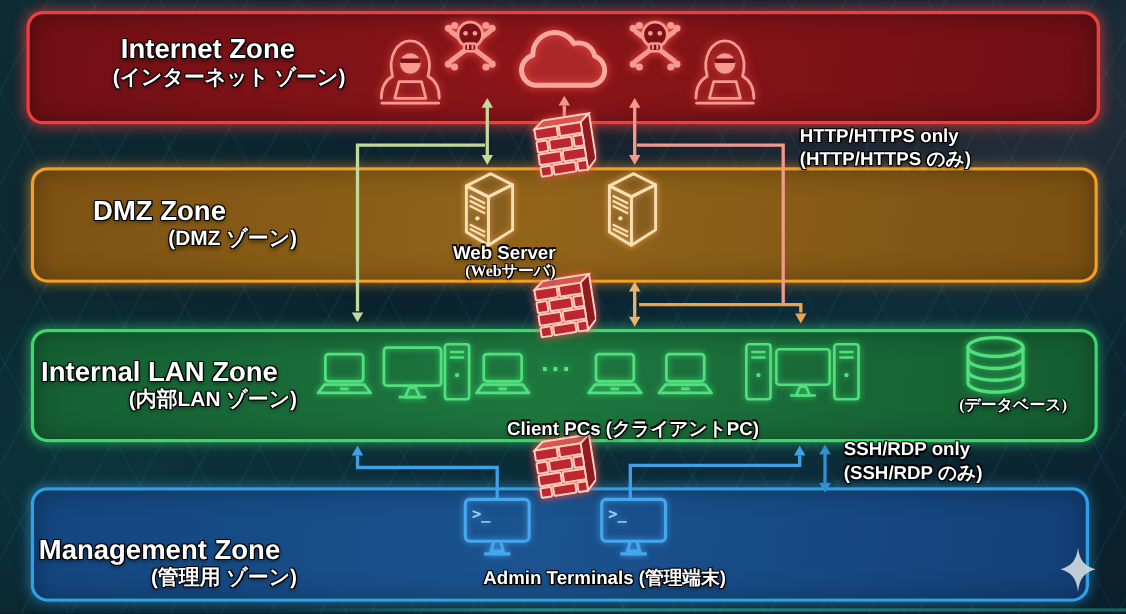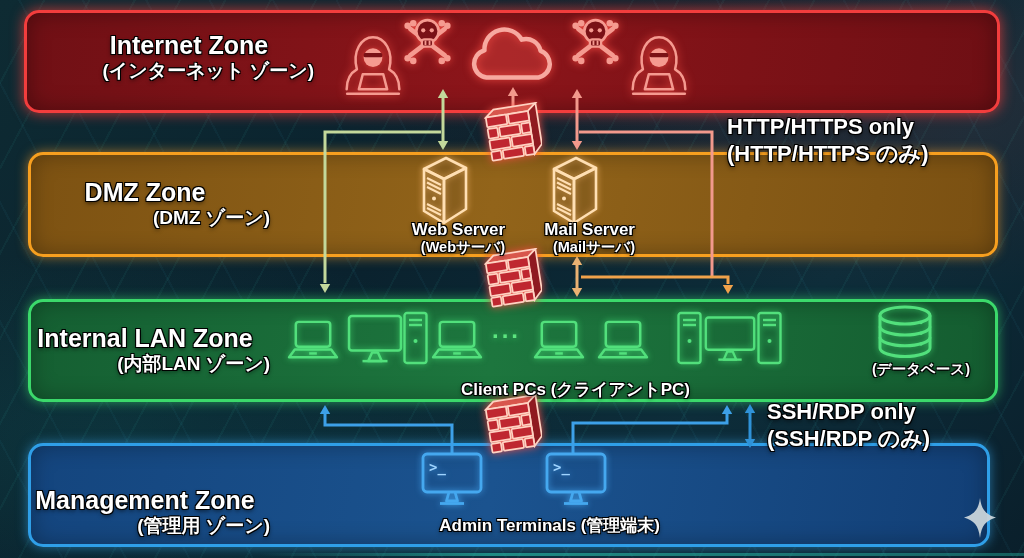--- a/index.html
+++ b/index.html
@@ -22,22 +22,22 @@
   .zone-lan{background:linear-gradient(100deg,#155f32 0%,#1d763e 48%,#145c30 100%);
     border-color:#3bd96b;box-shadow:0 0 12px rgba(60,220,110,.6),inset 0 0 22px rgba(0,0,0,.3);}
   .zone-mgmt{background:linear-gradient(100deg,#14457e 0%,#1b538f 48%,#123f76 100%);
     border-color:#2f9fe8;box-shadow:0 0 12px rgba(55,165,235,.6),inset 0 0 22px rgba(0,0,0,.3);}
   .ol{color:#fff;text-shadow:-1px -1px 0 #000,1px -1px 0 #000,-1px 1px 0 #000,1px 1px 0 #000,0 2px 4px rgba(0,0,0,.65);}
   .zone-label{text-align:center;line-height:1.15;}
   .zone-title{font-size:25px;font-weight:bold;}
   .zone-sub{font-size:19px;font-weight:bold;text-align:right;}
   .node-label{text-align:right;line-height:1.12;}
   .node-title{font-size:17px;font-weight:bold;}
-  .node-sub{font-size:14.5px;font-weight:bold;}
-  .anno{font-size:22px;font-weight:bold;line-height:1.22;white-space:nowrap;}
+  .node-sub{font-size:14.5px;font-weight:bold;font-family:Liberation Serif, serif;}
+  .anno{font-size:17px;font-weight:bold;line-height:1.22;white-space:nowrap;}
   .icon svg{display:block;width:100%;height:100%;}
   .glow-red{filter:drop-shadow(0 0 4px rgba(255,80,70,.9));}
   .glow-cream{filter:drop-shadow(0 0 3px rgba(255,190,110,.85));}
   .glow-green{filter:drop-shadow(0 0 3px rgba(70,230,120,.8));}
   .glow-blue{filter:drop-shadow(0 0 3px rgba(70,170,245,.85));}
   .dots{font-size:24px;font-weight:bold;color:#5ce57f;letter-spacing:3px;
     text-shadow:0 0 6px rgba(70,230,120,.8);}
   .bottomline{position:absolute;left:260px;right:0;bottom:2px;height:3px;
     background:linear-gradient(90deg,transparent,rgba(45,210,185,.55) 30%,rgba(45,210,185,.35));}
 </style>
@@ -299,24 +299,20 @@
           <line x1="17" y1="55" x2="31" y2="62"></line>
       </g>
       <circle cx="24" cy="45.5" r="2" fill="#ffdfb3"></circle>
     </svg>
   </div>
 
   <div class="abs node-label ol" style="left:383px;top:220px;width:122px;">
     <div class="node-title">Web Server</div>
     <div class="node-sub">(Webサーバ)</div>
   </div>
-  <div class="abs node-label ol" style="left:513px;top:220px;width:122px;">
-    <div class="node-title">Mail Server</div>
-    <div class="node-sub">(Mailサーバ)</div>
-  </div>
 
   <div class="abs icon glow-green" style="left:286px;top:319px;width:54px;height:44px;">
     <svg viewBox="0 0 56 46">
         <g stroke="#52e07c" stroke-width="2.6" fill="none" stroke-linejoin="round">
       <rect x="10" y="3" width="36" height="26" rx="3"></rect>
           <polygon points="3,40 53,40 47,32 9,32"></polygon>
           <line x1="24" y1="36" x2="32" y2="36"></line>
         </g>
       </svg>
   </div>

